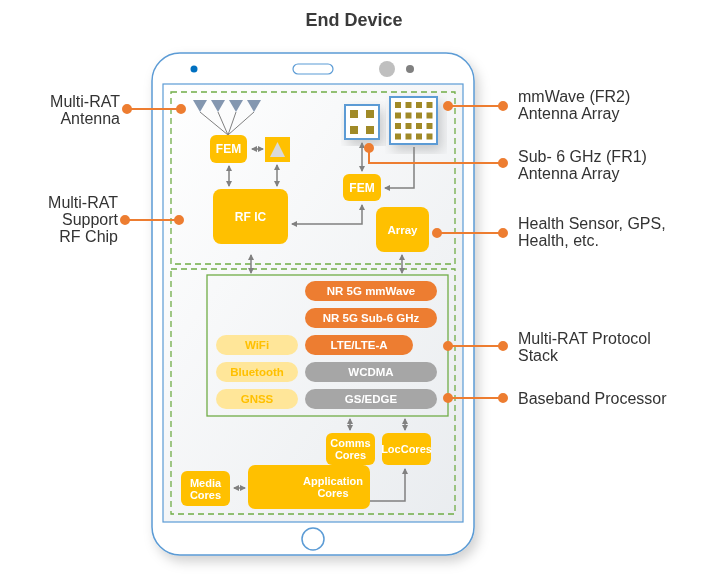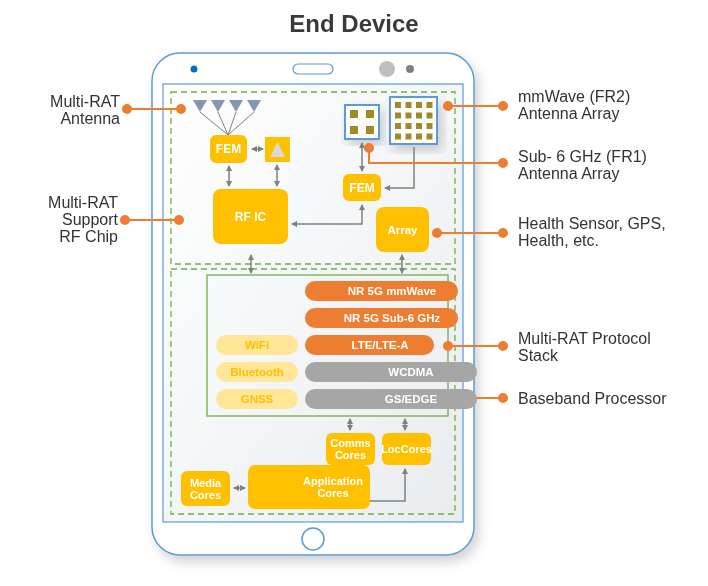--- a/index.html
+++ b/index.html
@@ -1,29 +1,29 @@
 <!DOCTYPE html>
 <html><head>
 <meta charset="utf-8">
 <style>
   html, body { margin: 0; padding: 0; background: #ffffff; }
   body { width: 708px; height: 586px; position: relative; overflow: hidden;
          font-family: "Liberation Sans", sans-serif; }
   #stage { position: absolute; left: 0; top: 0; width: 708px; height: 586px; }
   .title { position: absolute; left: 0; width: 708px; top: 10px; text-align: center;
-           font-weight: bold; font-size: 24px; color: #3a3a3a; }
+           font-weight: bold; font-size: 18px; color: #3a3a3a; }
   .callout { position: absolute; font-size: 16px; line-height: 17px; color: #333333; }
   .callout.left { text-align: right; }
   .blk { position: absolute; background: #ffc000; color: #ffffff; font-weight: bold;
          border-radius: 6px; display: flex; align-items: center; justify-content: center;
          text-align: center; font-size: 11px; line-height: 12px; }
   .pill { position: absolute; height: 20px; border-radius: 10px; font-weight: bold;
           font-size: 11.5px; display: flex; align-items: center; justify-content: center; }
-  .pill.orange { background: #ed7d31; color: #ffffff; padding-left: 21px; }
-  .pill.gray { background: #a6a6a6; color: #ffffff; padding-left: 40px; }
+  .pill.orange { background: #ed7d31; color: #ffffff; }
+  .pill.gray { background: #a6a6a6; color: #ffffff; }
   .pill.light { background: #ffe699; color: #ffc000; }
 </style>
 </head>
 <body>
 
 <div id="stage">
   <svg width="708" height="586" style="position:absolute;left:0;top:0">
     <defs>
       <linearGradient id="screenGrad" x1="0" y1="0" x2="1" y2="1">
         <stop offset="0" stop-color="#ffffff"></stop>

